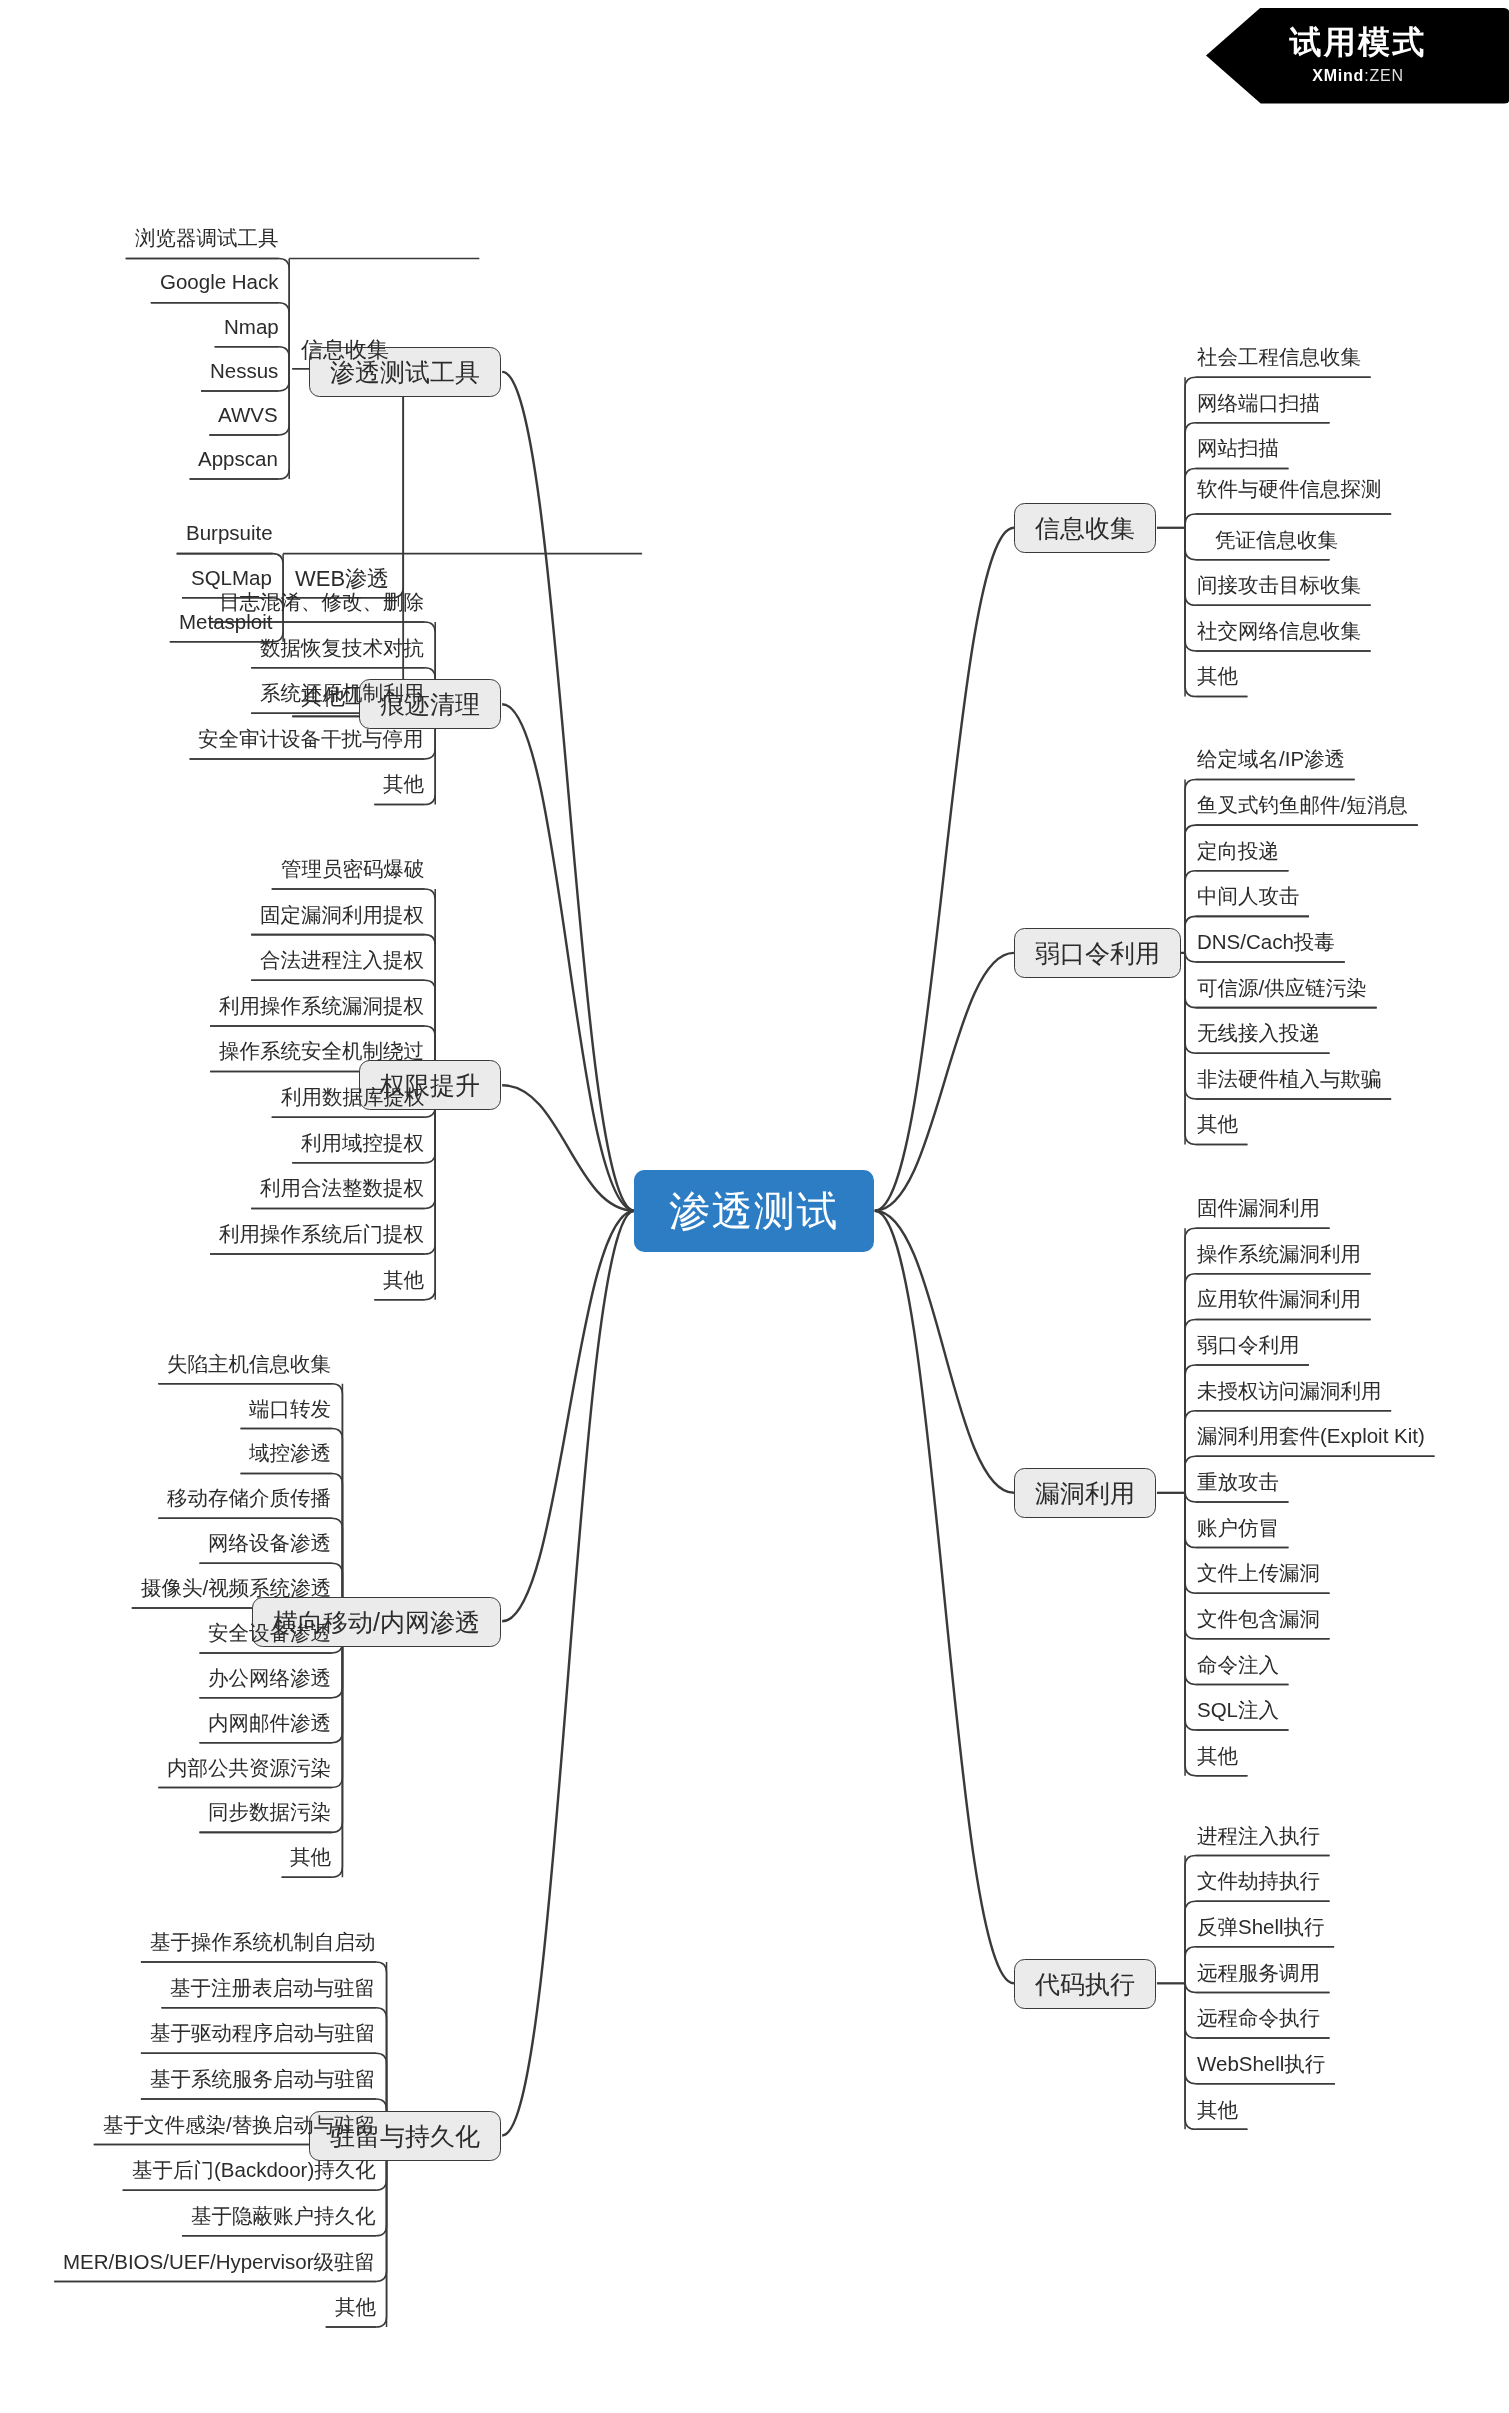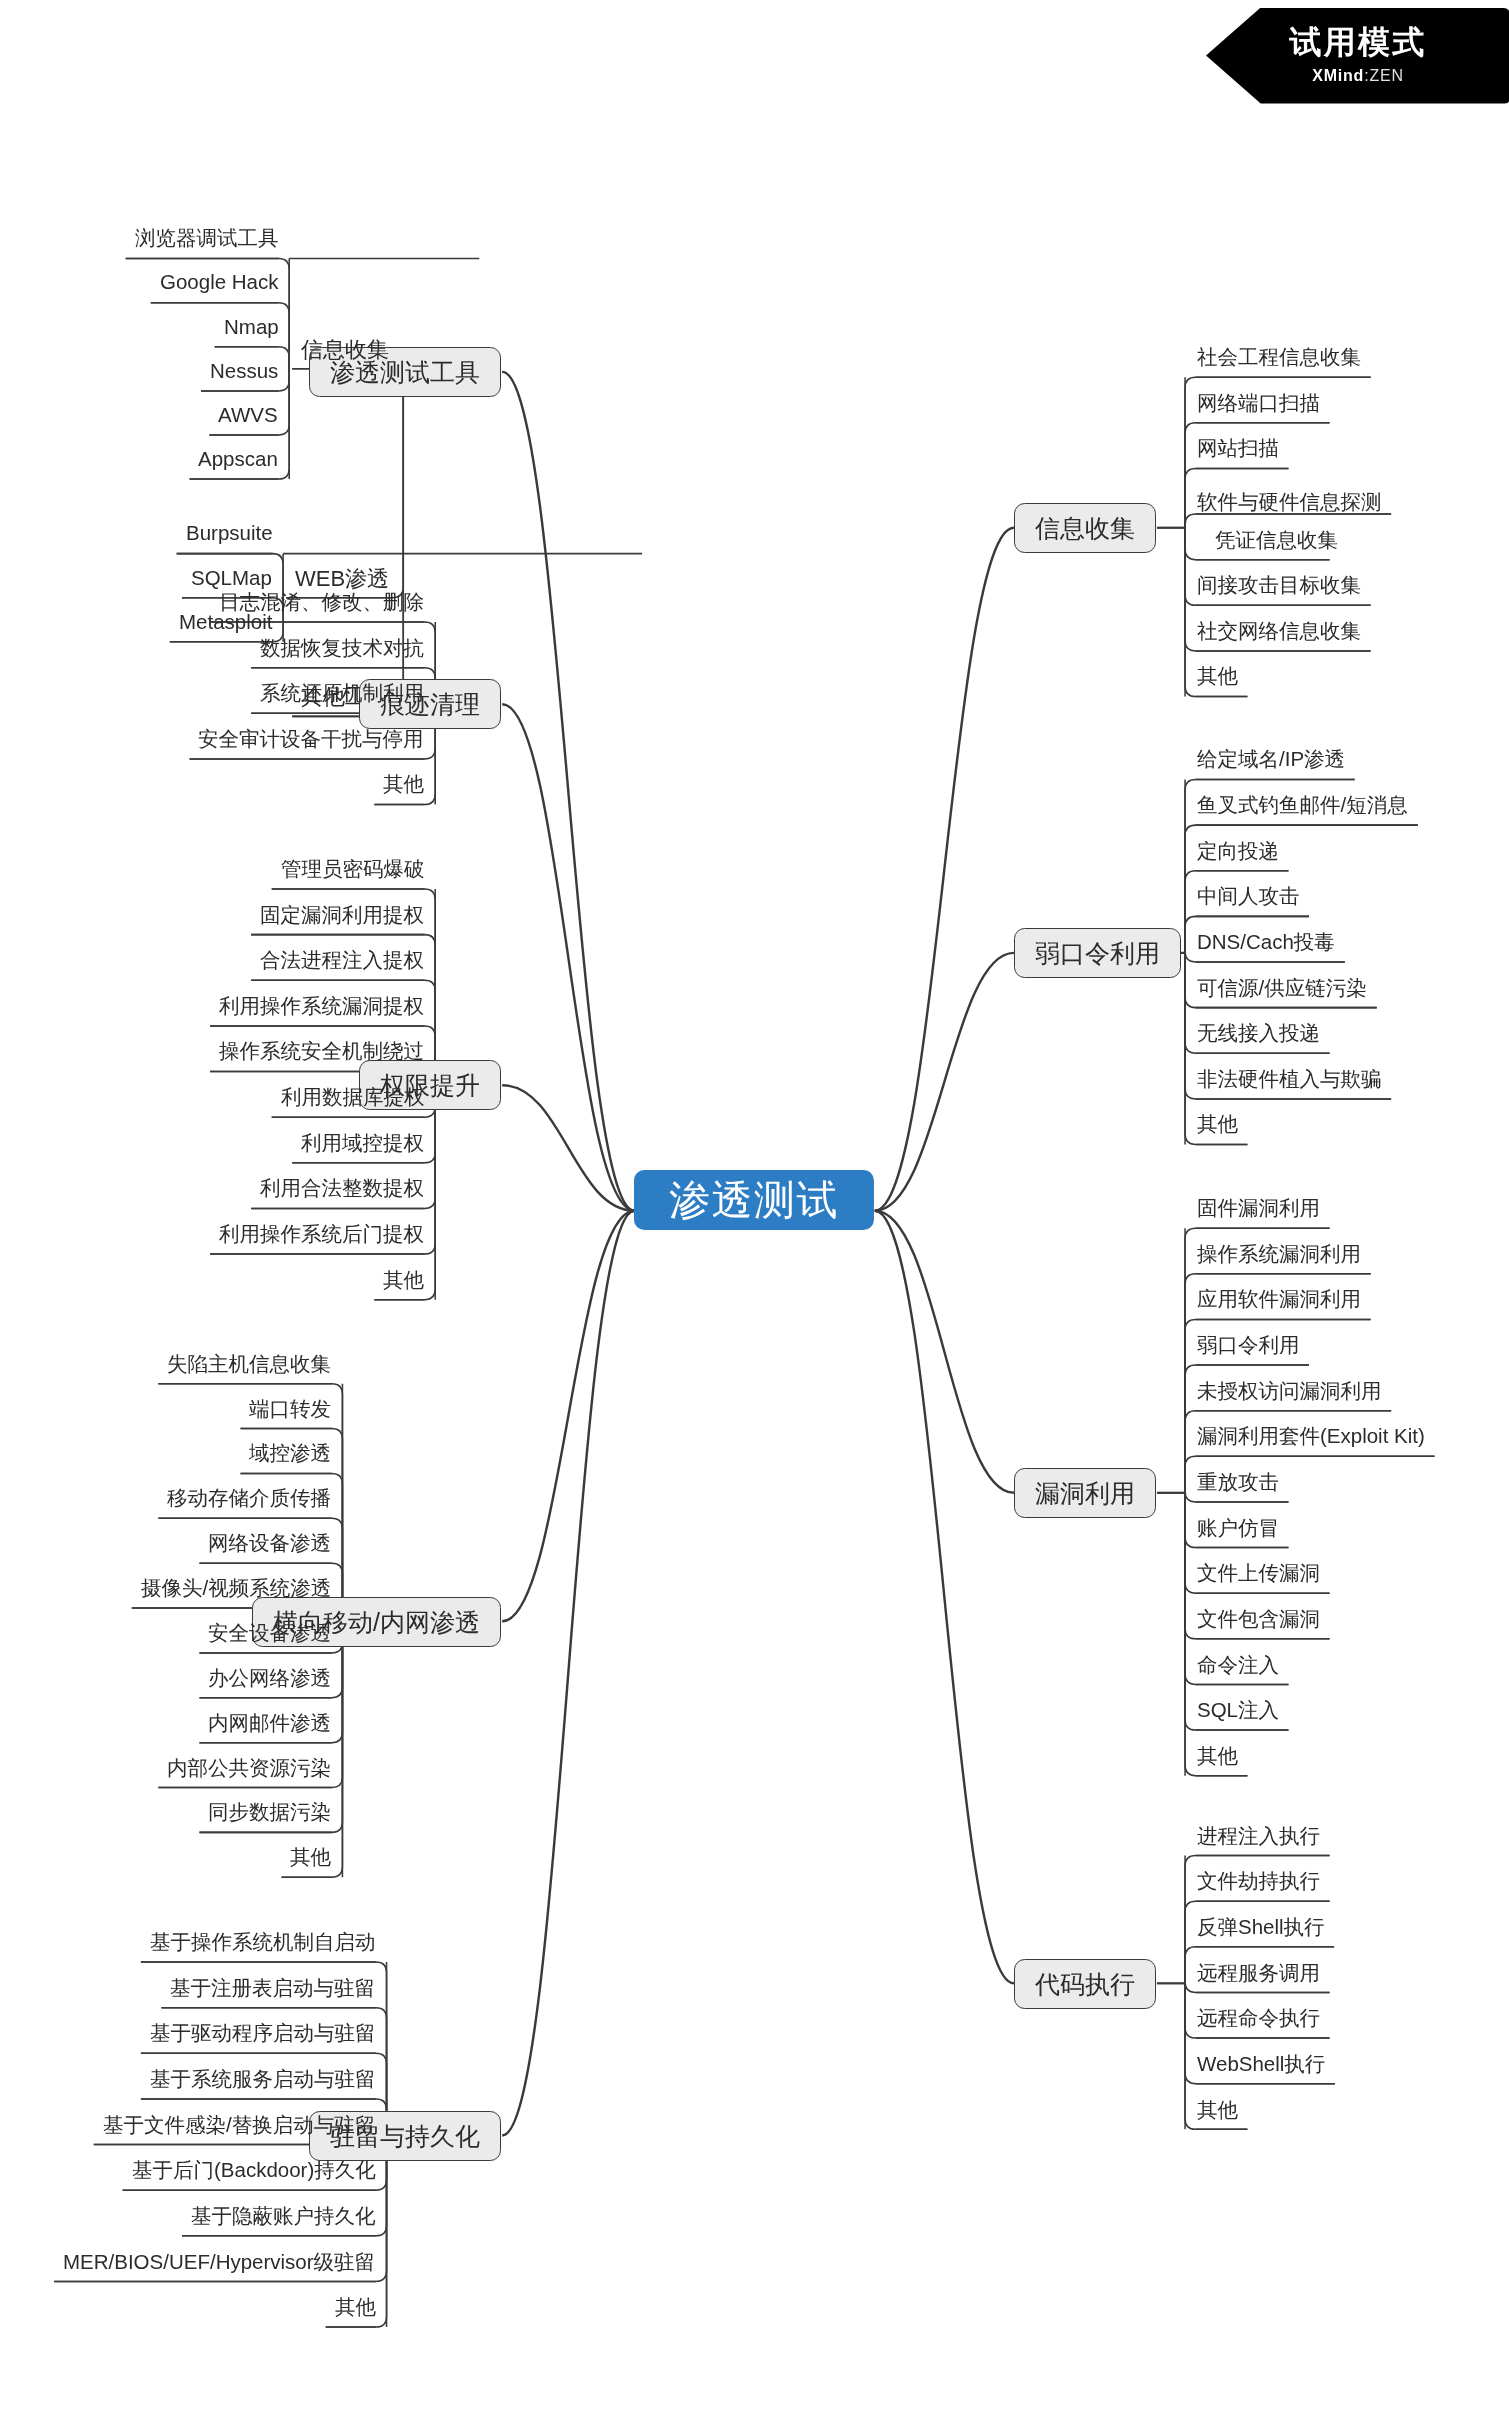--- a/index.html
+++ b/index.html
@@ -5,21 +5,21 @@
   html,body{margin:0;padding:0;background:#ffffff;}
   body{font-family:"Liberation Sans","DejaVu Sans",sans-serif;}
   #stage{position:relative;width:1510px;height:2413px;background:#fff;overflow:hidden;}
   svg.wires{position:absolute;left:0;top:0;width:1510px;height:2413px;pointer-events:none;}
 
   
   .node{position:absolute;box-sizing:border-box;white-space:nowrap;
         display:flex;align-items:center;justify-content:center;
         color:#2b2b2b;line-height:1;}
   .root{background:#2d7dc4;color:#ffffff;border-radius:10.6px;
-        font-size:41px;padding:0 35px;height:60px;letter-spacing:1.5px;}
+        font-size:41px;padding:0 35px;height:82px;letter-spacing:1.5px;}
   .main{background:#ebebeb;border:1.5px solid #3a3a3a;border-radius:10.6px;
         font-size:25px;padding:0 20px;height:50px;}
   .leaf{font-size:20.5px;background:transparent;padding:0 6px;height:35px;}
 
   .trial{position:absolute;right:0;top:7.6px;width:304px;height:96px;
          background:#000000;color:#fff;
          clip-path:polygon(18% 0%,100% 0%,100% 100%,18% 100%,0% 50%);
          border-radius:0 6px 6px 0;
          display:flex;flex-direction:column;align-items:center;justify-content:center;}
   .trial-title{font-size:32px;font-weight:700;letter-spacing:2.3px;line-height:1.05;}
@@ -295,21 +295,21 @@
       <div class="node leaf" style="left: 144px; top: 2062px;">基于系统服务启动与驻留</div>
       <div class="node leaf" style="left: 97px; top: 2108px;">基于文件感染/替换启动与驻留</div>
       <div class="node leaf" style="left: 126px; top: 2153px;">基于后门(Backdoor)持久化</div>
       <div class="node leaf" style="left: 185px; top: 2199px;">基于隐蔽账户持久化</div>
       <div class="node leaf" style="left: 57px; top: 2245px;">MER/BIOS/UEF/Hypervisor级驻留</div>
       <div class="node leaf" style="left: 329px; top: 2290px;">其他</div>
       <div class="node main" style="left: 1014px; top: 503px;">信息收集</div>
       <div class="node leaf" style="left: 1191px; top: 340px;">社会工程信息收集</div>
       <div class="node leaf" style="left: 1191px; top: 386px;">网络端口扫描</div>
       <div class="node leaf" style="left: 1191px; top: 431px;">网站扫描</div>
-      <div class="node leaf" style="left: 1191px; top: 485px;">软件与硬件信息探测</div>
+      <div class="node leaf" style="left: 1191px; top: 472px;">软件与硬件信息探测</div>
       <div class="node leaf" style="left: 1191px; top: 523px; margin-left: 18px;">凭证信息收集</div>
       <div class="node leaf" style="left: 1191px; top: 568px;">间接攻击目标收集</div>
       <div class="node leaf" style="left: 1191px; top: 614px;">社交网络信息收集</div>
       <div class="node leaf" style="left: 1191px; top: 659px;">其他</div>
       <div class="node main" style="left: 1014px; top: 928px;">弱口令利用</div>
       <div class="node leaf" style="left: 1191px; top: 742px;">给定域名/IP渗透</div>
       <div class="node leaf" style="left: 1191px; top: 788px;">鱼叉式钓鱼邮件/短消息</div>
       <div class="node leaf" style="left: 1191px; top: 834px;">定向投递</div>
       <div class="node leaf" style="left: 1191px; top: 879px;">中间人攻击</div>
       <div class="node leaf" style="left: 1191px; top: 925px;">DNS/Cach投毒</div>

